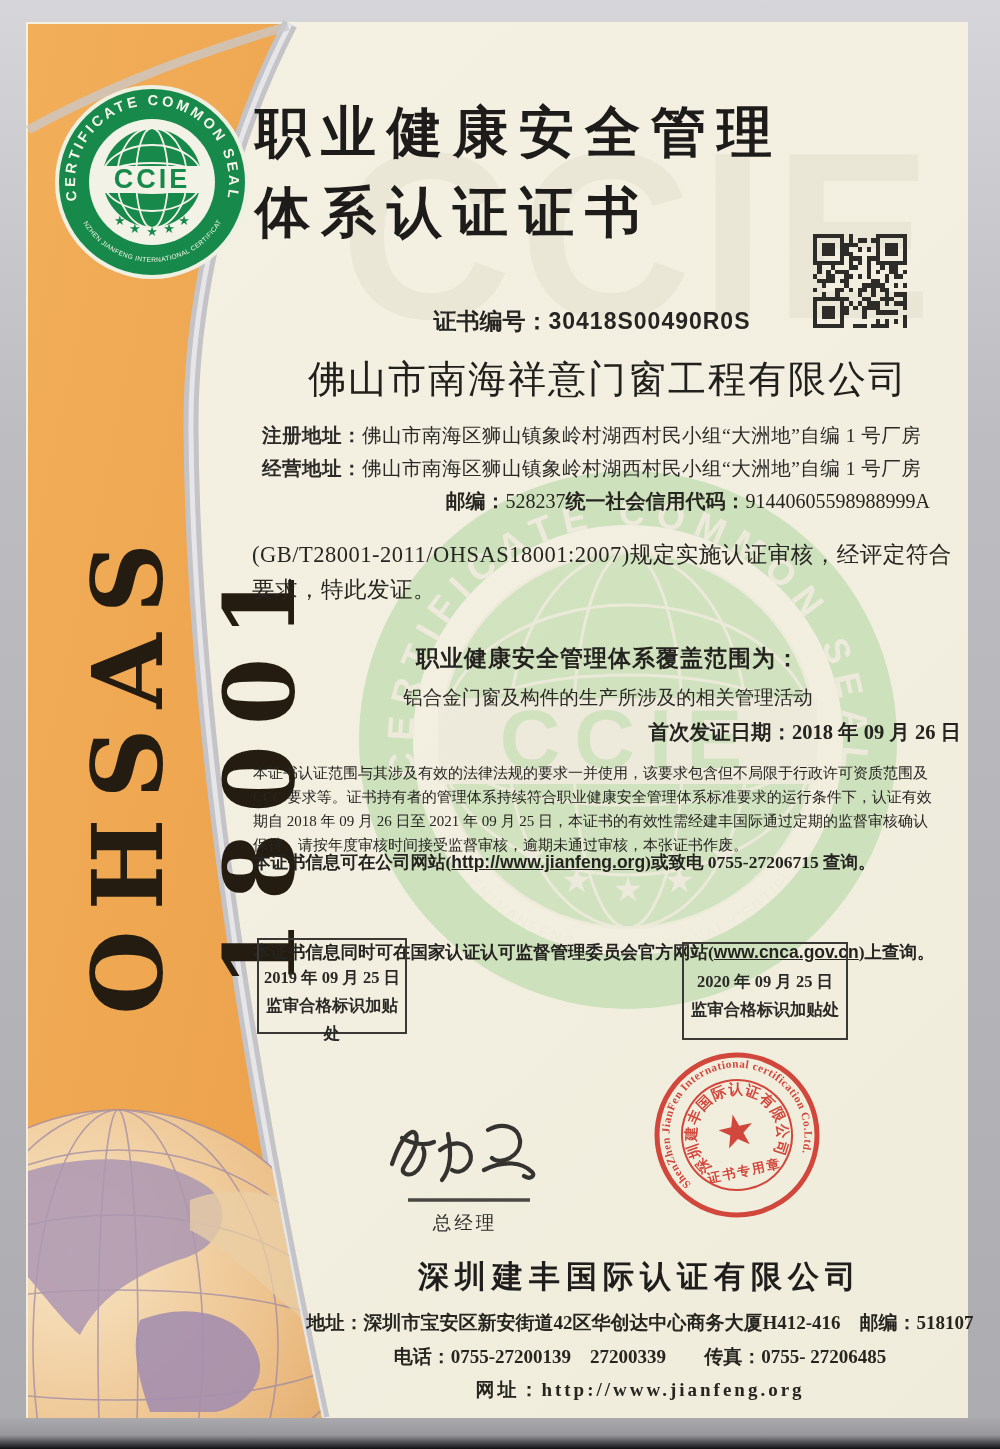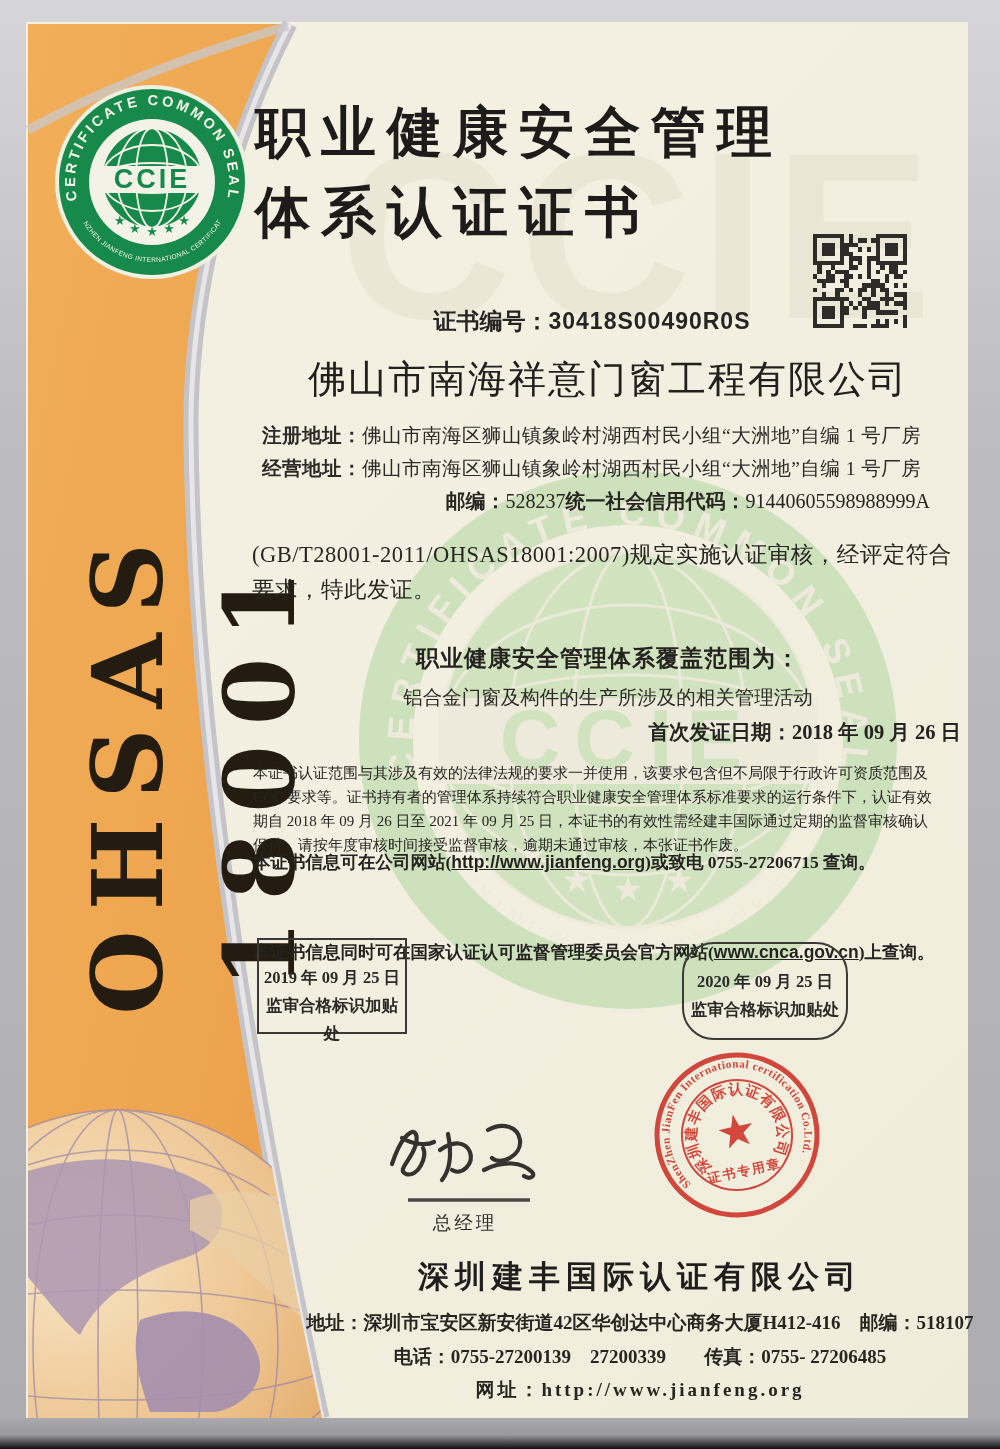--- a/index.html
+++ b/index.html
@@ -435,21 +435,21 @@
     <span>本证书信息可在公司网站(</span><span class="lnk">http://www.jianfeng.org</span><span>)或致电 0755-27206715 查询。</span>
   </div>
   <div class="infoline" style="top:917px;margin-top:23px;">
     <span>本证书信息同时可在国家认证认可监督管理委员会官方网站(</span><span class="lnk">www.cnca.gov.cn</span><span>)上查询。</span>
   </div>
 
   <div class="sticker" style="left:257px;top:938px;width:146px;height:68px;">
     <div>2019 年 09 月 25 日</div>
     <div>监审合格标识加贴处</div>
   </div>
-  <div class="sticker" style="left:682px;top:942px;width:162px;height:70px;border-radius:32px;">
+  <div class="sticker" style="left:682px;top:942px;width:162px;height:70px;">
     <div>2020 年 09 月 25 日</div>
     <div>监审合格标识加贴处</div>
   </div>
 
   <svg class="abs" style="left:378px;top:1098px;width:180px;height:112px;" viewBox="0 0 180 112">
     <g fill="none" stroke="#35332f" stroke-width="4.2" stroke-linecap="round">
       <path d="M14,66 C26,30 42,26 38,46 C34,62 18,72 28,76 C40,80 50,58 45,50"></path>
       <path d="M24,40 C34,46 48,48 56,44"></path>
       <path d="M70,36 C74,56 72,72 64,82"></path>
       <path d="M62,52 C76,42 88,44 92,54 C96,66 84,78 74,72"></path>

